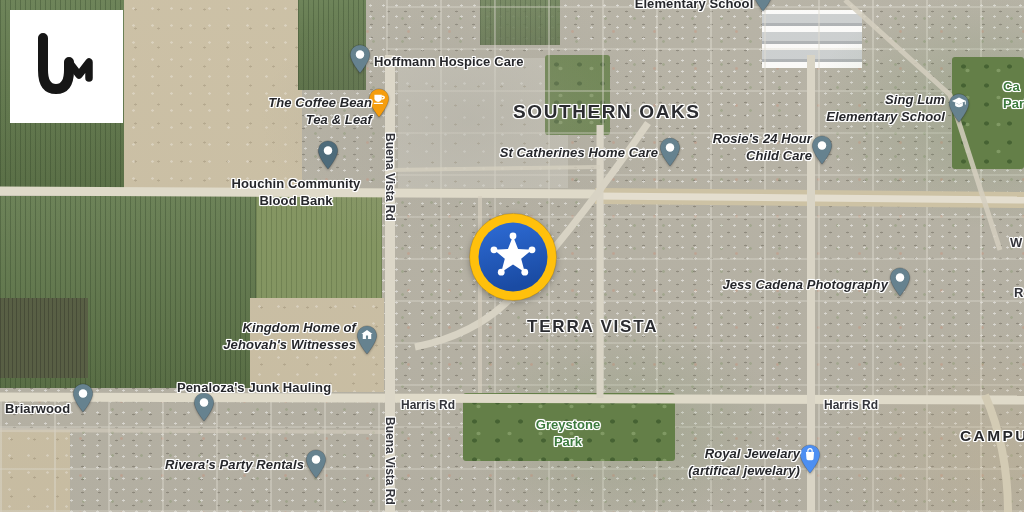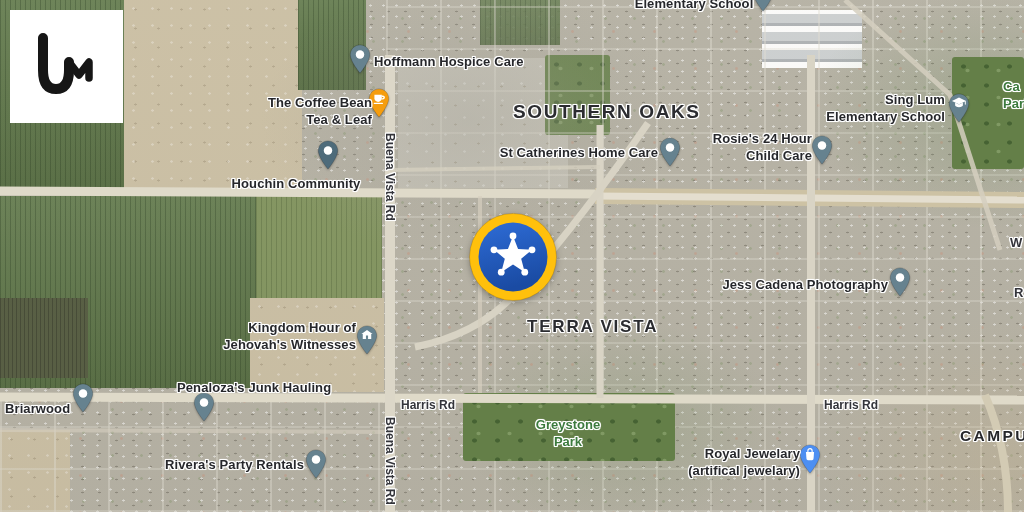--- a/index.html
+++ b/index.html
@@ -52,21 +52,21 @@
     -1px -1px 0 #fff,1px -1px 0 #fff,-1px 1px 0 #fff,1px 1px 0 #fff,
     -1px 0 0 #fff,1px 0 0 #fff,0 -1px 0 #fff,0 1px 0 #fff;}
   .poi-label{position:absolute;z-index:40;font-weight:bold;font-size:13px;line-height:17px;
     color:#26272b;white-space:nowrap;cursor:pointer;letter-spacing:.1px;}
   .road-label{position:absolute;z-index:38;font-weight:bold;font-size:12px;color:#33343a;white-space:nowrap;}
   .area-label{position:absolute;z-index:38;font-weight:bold;color:#2b2c30;white-space:nowrap;}
   .green-label{position:absolute;z-index:39;font-weight:bold;font-size:13px;line-height:17px;
     color:#3c7a3d;white-space:nowrap;}
   .rot90{transform:rotate(90deg);transform-origin:0 0;}
   .tcenter{text-align:center;}
-  .tright{text-align:right;}
+  .tright{text-align:right;font-style:italic;}
   
   .pin{position:absolute;z-index:30;transform:translate(-50%,-100%);cursor:pointer;
     filter:drop-shadow(0 1px 1px rgba(40,40,40,.4));line-height:0;}
   #event-badge{position:absolute;z-index:45;cursor:pointer;line-height:0;
     filter:drop-shadow(0 2px 3px rgba(30,30,30,.35));}
   #logo{position:absolute;left:10px;top:10px;width:113px;height:113px;z-index:60;
     background:#fff;cursor:pointer;}
 </style>
 </head>
 <body>
@@ -143,26 +143,27 @@
       <div class="poi-label halo tright" style="top: 130px; right: 212px;">
         <div class="">Rosie's 24 Hour</div>
         <div class="">Child Care</div>
       </div>
       <div class="poi-label halo tright" style="top: 91px; right: 79px;">
         <div class="">Sing Lum</div>
         <div class="">Elementary School</div>
       </div>
       <div class="poi-label halo tcenter" style="top: 175px; left: 296px; transform: translateX(-50%);">
         <div class="">Houchin Community</div>
+        <div class="">Blood Bank</div>
       </div>
       <div class="poi-label halo tright" style="top: 276px; right: 136px;">
         <div class="">Jess Cadena Photography</div>
       </div>
       <div class="poi-label halo tright" style="top: 319px; right: 668px;">
-        <div class="">Kingdom Hour of</div>
+        <div class="">Kingdom Home of</div>
         <div class="">Jehovah's Witnesses</div>
       </div>
       <div class="poi-label halo" style="top: 400px; left: 5px;">
         <div class="">Briarwood</div>
       </div>
       <div class="poi-label halo" style="top: 379px; left: 177px;">
         <div class="">Penaloza's Junk Hauling</div>
       </div>
       <div class="poi-label halo tright" style="top: 456px; right: 720px;">
         <div class="">Rivera's Party Rentals</div>

